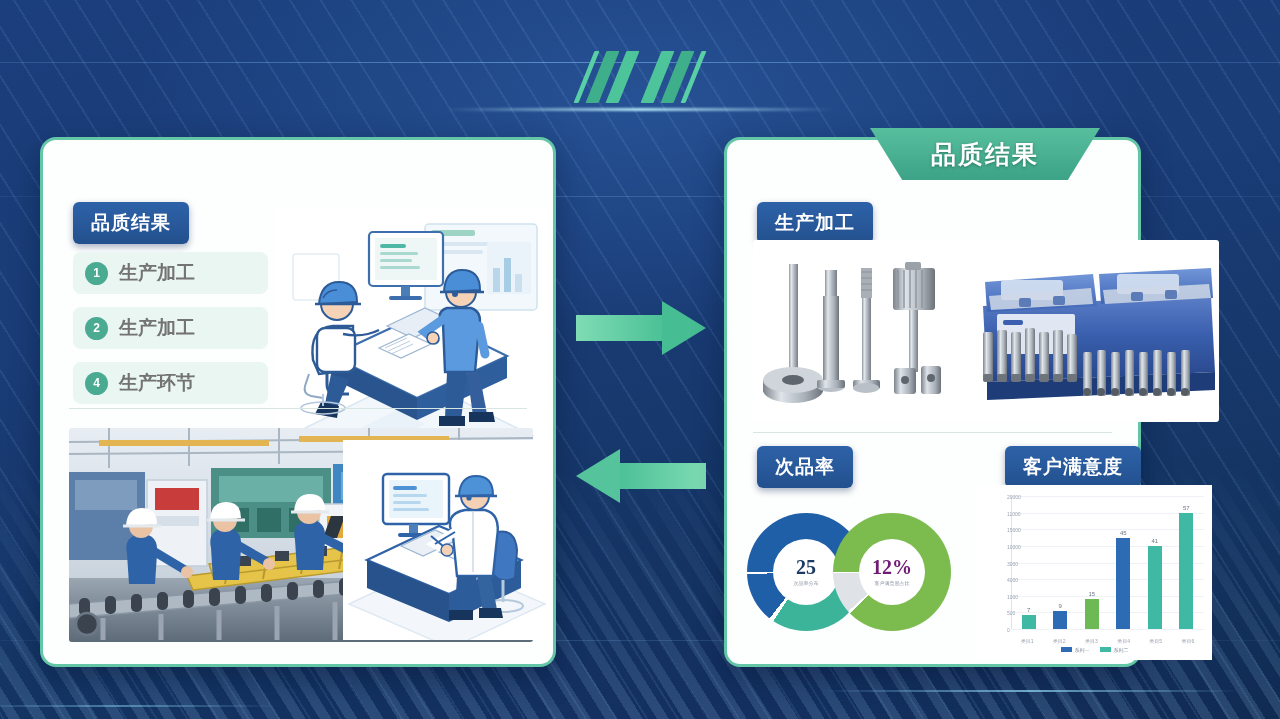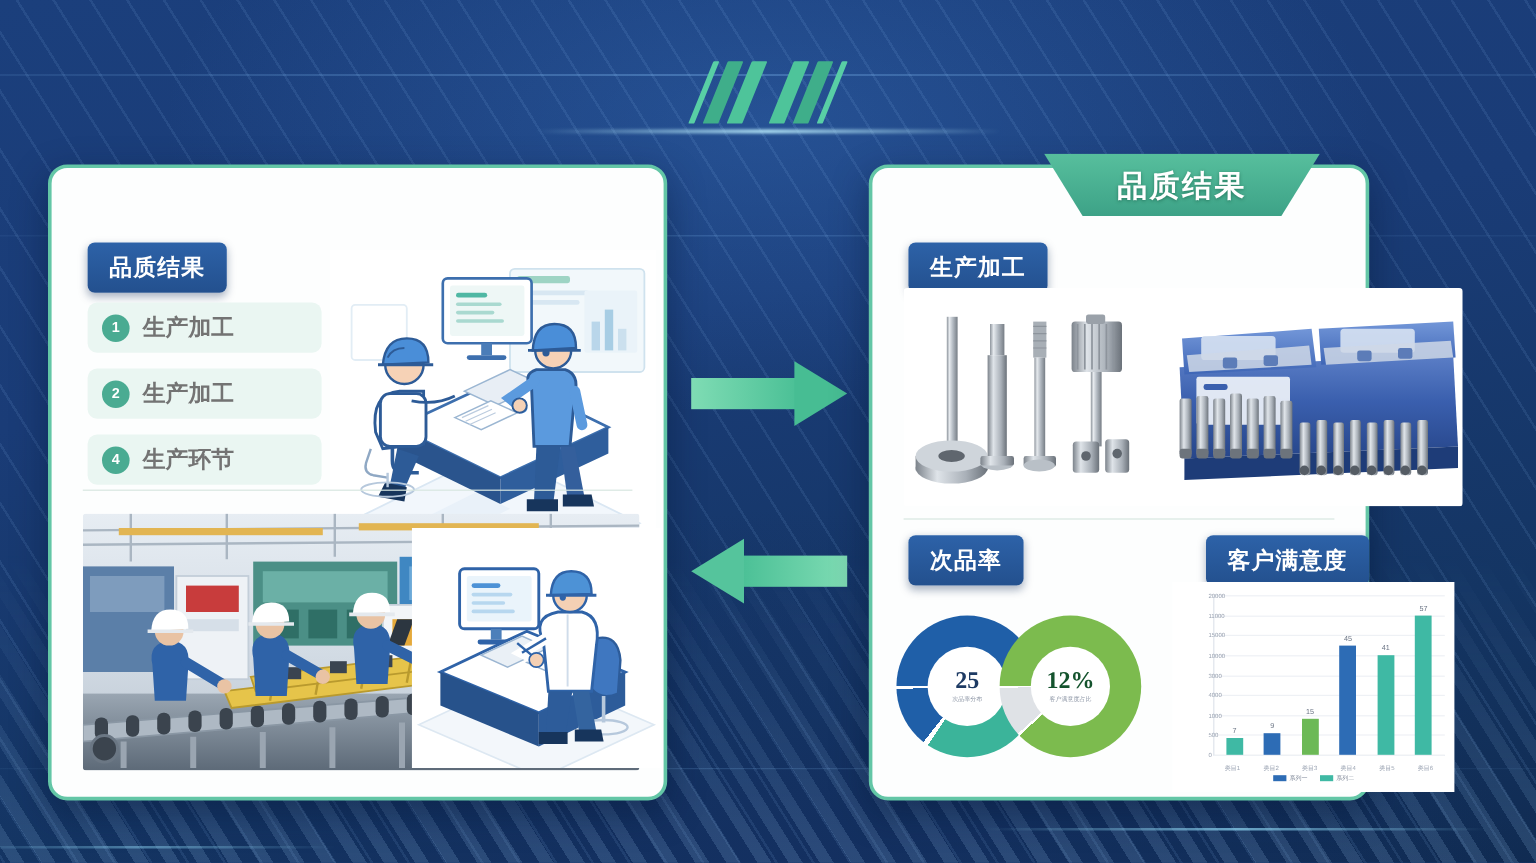--- a/index.html
+++ b/index.html
@@ -617,21 +617,21 @@
 
   <div id="donut-wrap">
     <div class="donut" id="donut-defect" style="left: 0px; top: 18px; background: conic-gradient(from -90deg, rgb(31, 95, 168) 2.2deg, rgb(31, 95, 168) 159.8deg, rgb(255, 255, 255) 159.8deg, rgb(255, 255, 255) 164.2deg, rgb(59, 180, 154) 164.2deg, rgb(59, 180, 154) 303.8deg, rgb(255, 255, 255) 303.8deg, rgb(255, 255, 255) 308.2deg, rgb(31, 95, 168) 308.2deg, rgb(31, 95, 168) 357.8deg, rgb(255, 255, 255) 357.8deg, rgb(255, 255, 255) 362.2deg);">
       <div class="hole">
         <div class="donut-value" id="donut1-val" style="color:#1d3a63">25</div>
         <div class="donut-sub">次品率分布</div>
       </div>
     </div>
     <div class="donut" id="donut-sat" style="left: 86px; top: 18px; background: conic-gradient(from -90deg, rgb(124, 187, 78) 1.2deg, rgb(124, 187, 78) 315.6deg, rgb(255, 255, 255) 315.6deg, rgb(255, 255, 255) 318deg, rgb(223, 226, 230) 318deg, rgb(223, 226, 230) 358.8deg, rgb(255, 255, 255) 358.8deg, rgb(255, 255, 255) 361.2deg);">
       <div class="hole">
-        <div class="donut-value" id="donut2-val" style="color:#14532d">12%</div>
+        <div class="donut-value" id="donut2-val" style="color:#701a75">12%</div>
         <div class="donut-sub">客户满意度占比</div>
       </div>
     </div>
   </div>
 
   <div id="barchart">
     <div id="bc-plot">
       <div class="bc-axis-y"></div>
       <div class="bc-axis-x"></div>
       <div id="bc-grid-host">

